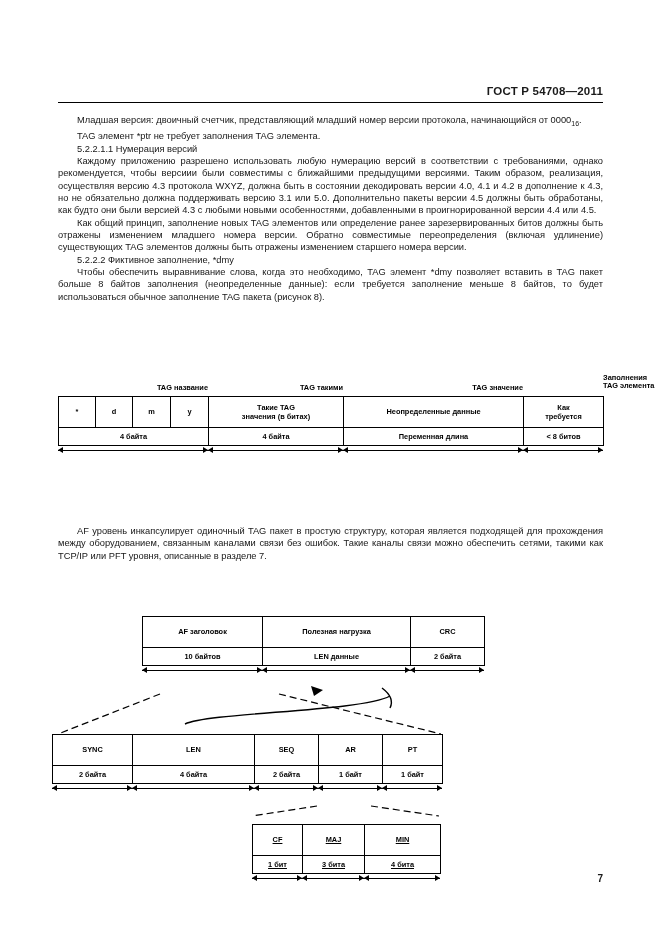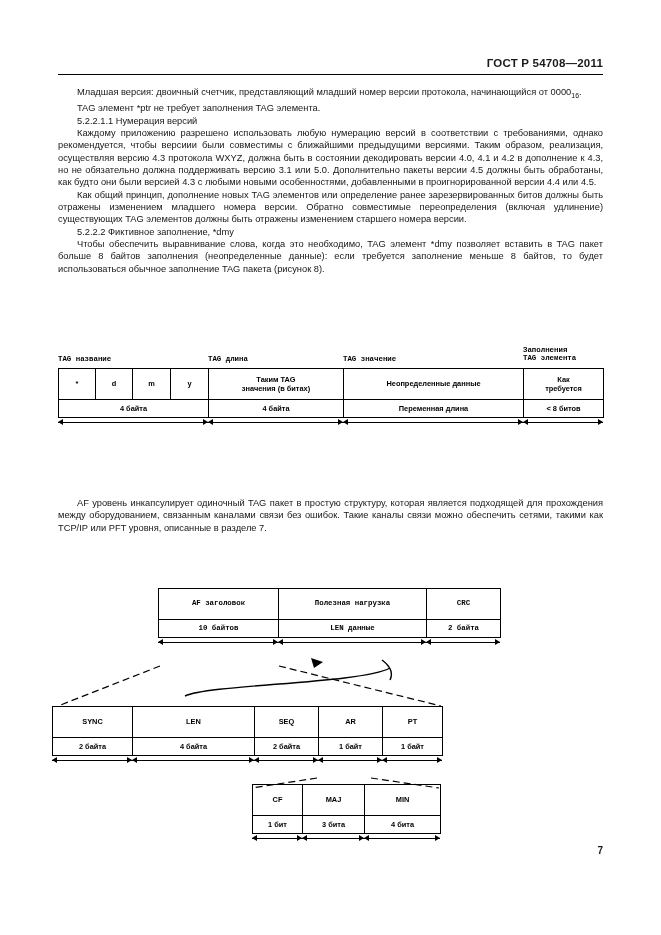--- a/index.html
+++ b/index.html
@@ -13,20 +13,21 @@
     position: relative;
     font-family: "Liberation Sans", sans-serif;
     color: #000;
     overflow: hidden;
   }
   .page {
     position: absolute;
     inset: 0;
     width: 661px;
     height: 799px;
+    margin-top: 28px;
   }
 
   
   .header {
     position: absolute;
     top: 57px;
     right: 58px;
     font-size: 11.5px;
     font-weight: bold;
     letter-spacing: 0.2px;
@@ -126,23 +127,22 @@
     width: 545px;
   }
   .f8-heads {
     position: relative;
     height: 13px;
     font-size: 7.4px;
     font-weight: bold;
   }
   .f8-heads span {
     position: absolute;
-    text-align: left;
+    text-align: right;
     white-space: nowrap;
-    font-family: Liberation Mono, monospace;
   }
   .f8-heads span.two { line-height: 8.4px; top: -9px; }
 
   
   #fig9 {
     position: absolute;
     left: 30px;
     top: 588px;
     width: 601px;
     height: 250px;
@@ -176,32 +176,32 @@
   <div class="content">
 
     <p class="para ind"><span>Младшая версия: двоичный счетчик, представляющий младший номер версии протокола, начинающийся от 0000</span><span class="sub">16</span><span>.</span></p>
 
     <p class="para ind">TAG элемент *ptr не требует заполнения TAG элемента.</p>
 
     <p class="para ind">5.2.2.1.1  Нумерация версий</p>
 
     <p class="para ind">Каждому приложению разрешено использовать любую нумерацию версий в соответствии с требованиями, однако рекомендуется, чтобы версиии были совместимы с ближайшими предыдущими версиями. Таким образом, реализация, осуществляя версию 4.3 протокола WXYZ, должна быть в состоянии декодировать версии 4.0, 4.1 и 4.2 в дополнение к 4.3, но не обязательно должна поддерживать версию 3.1 или 5.0. Дополнительно пакеты версии 4.5 должны быть обработаны, как будто они были версией 4.3 с любыми новыми особенностями, добавленными в проигнорированной версии 4.4 или 4.5.</p>
 
-    <p class="para ind">Как общий принцип, дополнение новых TAG элементов или определение ранее зарезервированных битов должны быть отражены изменением младшего номера версии. Обратно совместимые переопределения (включая удлинение) существующих TAG элементов должны быть отражены изменением старшего номера версии.</p>
+    <p class="para ind">Как общий принцип, заполнение новых TAG элементов или определение ранее зарезервированных битов должны быть отражены изменением младшего номера версии. Обратно совместимые переопределения (включая удлинение) существующих TAG элементов должны быть отражены изменением старшего номера версии.</p>
 
     <p class="para ind">5.2.2.2  Фиктивное заполнение, *dmy</p>
 
     <p class="para ind">Чтобы обеспечить выравнивание слова, когда это необходимо, TAG элемент *dmy позволяет вставить в TAG пакет больше 8 байтов заполнения (неопределенные данные): если требуется заполнение меньше 8 байтов, то будет использоваться обычное заполнение TAG пакета (рисунок 8).</p>
   </div>
 
   <div id="fig8">
 
     <div class="f8-heads">
       <span style="left:0px;   width:150px;">TAG название</span>
-      <span style="left:150px; width:135px;">TAG длина</span>
+      <span style="left:150px; width:135px;">TAG такими</span>
       <span style="left:285px; width:180px;">TAG значение</span>
       <span class="two" style="left:465px; width:80px;">
         <span>Заполнения</span><br>
         <span>TAG элемента</span>
       </span>
     </div>
 
     <table class="pkt-table" style="width:545px;">
       <colgroup>
         <col style="width:37px">
@@ -212,21 +212,21 @@
           <col style="width:180px">
           <col style="width:80px">
       </colgroup>
       <tbody>
           <tr class="r-name">
         <td>*</td>
         <td>d</td>
         <td>m</td>
         <td>y</td>
         <td>
-          <span>Таким TAG</span><br>
+          <span>Такие TAG</span><br>
           <span>значения (в битах)</span>
         </td>
         <td>Неопределенные данные</td>
         <td>
           <span>Как</span><br>
           <span>требуется</span>
         </td>
       </tr>
       <tr class="r-size">
         <td colspan="4">4 байта</td>
@@ -261,21 +261,21 @@
       <path d="M 249 78 L 411 118" stroke="#000" stroke-width="1.2" fill="none" stroke-dasharray="7,4"></path>
 
       <path d="M 155 108 C 180 96, 330 96, 360 80" stroke="#000" stroke-width="1.4" fill="none"></path>
       <path d="M 352 72 C 360 78, 364 84, 360 92" stroke="#000" stroke-width="1.4" fill="none"></path>
       <polygon points="281,70 293,74 284,80" fill="#000"></polygon>
 
       <path d="M 287 190 L 222 200" stroke="#000" stroke-width="1.2" fill="none" stroke-dasharray="7,4"></path>
       <path d="M 341 190 L 409 200" stroke="#000" stroke-width="1.2" fill="none" stroke-dasharray="7,4"></path>
     </svg>
 
-    <div class="f9-block" style="left:128px; top:0px; width:342px;font-family:Liberation Mono, monospace;">
+    <div class="f9-block" style="left:112px; top:0px; width:342px;">
       <table class="pkt-table" style="width:342px;">
         <colgroup>
             <col style="width:120px">
             <col style="width:148px">
             <col style="width:74px">
           </colgroup>
         <tbody>
             <tr class="r-name">
           <td>AF заголовок</td>
           <td>Полезная нагрузка</td>
@@ -323,21 +323,21 @@
         </table>
       <div class="dims" style="width:390px;">
         <div class="dim" style="left:0px;   width:80px;"></div>
         <div class="dim" style="left:80px;  width:122px;"></div>
         <div class="dim" style="left:202px; width:64px;"></div>
         <div class="dim" style="left:266px; width:64px;"></div>
         <div class="dim" style="left:330px; width:60px;"></div>
       </div>
     </div>
 
-    <div class="f9-block" style="left:222px; top:196px; width:188px;">
+    <div class="f9-block" style="left:222px; top:208px; width:188px;text-decoration:underline;">
       <table class="pkt-table" style="width:188px;">
         <colgroup>
             <col style="width:50px">
             <col style="width:62px">
             <col style="width:76px">
           </colgroup>
         <tbody>
             <tr class="r-name">
           <td>CF</td>
           <td>MAJ</td>

